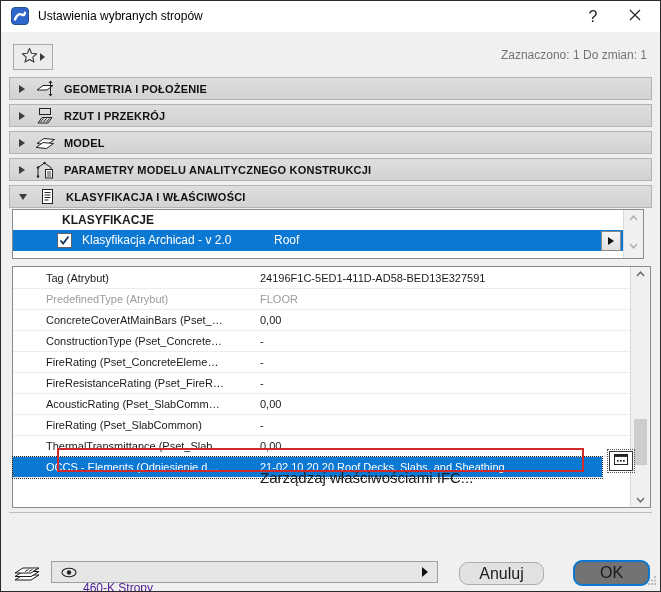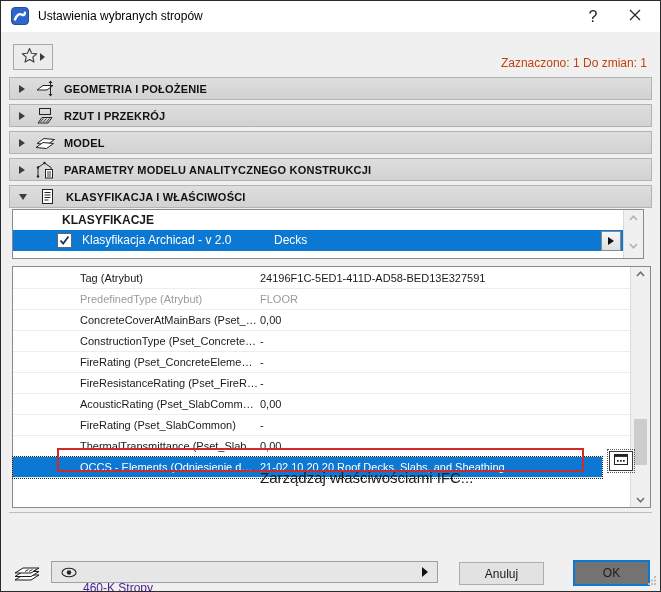--- a/index.html
+++ b/index.html
@@ -9,21 +9,21 @@
   
   .titlebar{position:absolute;left:0;top:0;right:0;height:31px;background:#ffffff;padding-left:11px;}
   .app-logo{position:absolute;left:10px;top:6px;width:18px;height:18px;}
   .win-title{position:absolute;left:37px;top:0;line-height:31px;font-size:12px;color:#000;}
   .tb-btn{position:absolute;top:0;width:34px;height:31px;display:flex;align-items:center;justify-content:center;cursor:default;}
   .help-btn{left:575px;font-size:16px;color:#222;}
   .close-btn{left:617px;}
 
   
   .fav-btn{position:absolute;left:12px;top:43px;width:38px;height:24px;background:#ececec;border:1px solid #a8a8a8;display:flex;align-items:center;justify-content:center;gap:2px;}
-  .status-text{position:absolute;right:13px;top:47px;font-size:12px;color:#c2410c;margin-top:8px;}
+  .status-text{position:absolute;right:13px;top:47px;font-size:12px;color:#737373;}
 
   
   #sections-container{position:absolute;left:8px;top:76px;right:8px;}
   .section-header{height:23px;margin-bottom:4px;background:linear-gradient(#dedede,#d2d2d2);border:1px solid #b3b3b3;box-sizing:border-box;display:flex;align-items:center;}
   .tri{display:inline-block;margin-left:9px;width:0;height:0;}
   .tri-right{border-left:6px solid #3c3c3c;border-top:4px solid transparent;border-bottom:4px solid transparent;}
   .tri-down{border-top:6px solid #3c3c3c;border-left:4px solid transparent;border-right:4px solid transparent;}
   .sec-icon{display:inline-flex;align-items:center;justify-content:center;width:24px;margin-left:8px;}
   .sec-label{margin-left:7px;font-size:11px;font-weight:bold;letter-spacing:.2px;color:#111;}
 
@@ -38,38 +38,38 @@
   .classif-expand .tri-right{margin:0;border-left-color:#111;}
   .scrollcol{position:absolute;right:0;top:0;bottom:0;background:#f0f0f0;border-left:1px solid #dadada;}
   .classif-scroll{width:19px;}
   .scroll-arrow{position:absolute;left:0;right:0;display:flex;justify-content:center;}
 
   
   .props-panel{position:absolute;left:11px;top:265px;width:639px;height:242px;background:#fff;border:1px solid #8a8a8a;box-sizing:border-box;}
   .props-scroll{width:19px;}
   .props-rows{position:absolute;left:0;top:1px;right:19px;}
   .prop-row{position:relative;height:20px;line-height:20px;border-bottom:1px solid #ededed;font-size:11px;}
-  .prop-label{display:inline-block;margin-left:67px;width:178px;white-space:nowrap;overflow:hidden;text-overflow:ellipsis;vertical-align:top;}
+  .prop-label{display:inline-block;margin-left:33px;width:178px;white-space:nowrap;overflow:hidden;text-overflow:ellipsis;vertical-align:top;}
   .prop-value{position:absolute;left:247px;top:0;white-space:nowrap;}
   .prop-row.disabled .prop-label,.prop-row.disabled .prop-value{color:var(--disabled);}
   .prop-row.selected{background:var(--accent);color:#fff;margin-right:29px;outline:1px dotted #222;}
   .manage-row{position:relative;height:20px;line-height:20px;font-size:15px;}
   .manage-link{position:absolute;left:247px;top:0;color:#1a1a1a;}
   .annotation-rect{position:absolute;left:44px;top:181px;width:527px;height:24px;border:2px solid var(--annotation);box-sizing:border-box;pointer-events:none;z-index:6;}
   .browse-btn{position:absolute;left:596px;top:184px;width:22px;height:18px;background:#fff;border:1px solid #3a3a3a;outline:1px dotted #555;outline-offset:1px;display:flex;align-items:center;justify-content:center;z-index:7;}
   .props-thumb{position:absolute;left:3px;right:3px;top:152px;height:46px;background:#cdcdcd;}
 
   
   .footer-sep{position:absolute;left:8px;right:8px;top:511px;height:1px;background:#bdbdbd;}
   .layers-ic{position:absolute;left:11px;top:559px;}
   .layer-combo{position:absolute;left:50px;top:560px;width:387px;height:22px;background:#e6e6e6;border:1px solid #9f9f9f;box-sizing:border-box;}
   .eye-ic{position:absolute;left:9px;top:5px;}
   .layer-name{position:absolute;left:31px;top:16px;line-height:20px;color:#4c1d95;}
   .combo-arrow{position:absolute;right:9px;top:5px;width:0;height:0;border-left:6px solid #111;border-top:5px solid transparent;border-bottom:5px solid transparent;}
-  .btn{position:absolute;display:flex;align-items:center;justify-content:center;font-size:12px;box-sizing:border-box;}
+  .btn{position:absolute;display:flex;align-items:center;justify-content:center;font-size:16px;box-sizing:border-box;border-radius:9px;}
   .cancel-btn{left:458px;top:561px;width:85px;height:23px;background:#e2e2e2;border:1px solid #adadad;}
   .ok-btn{left:572px;top:559px;width:77px;height:26px;background:#737373;border:2px solid var(--accent);}
   .resize-grip{position:absolute;right:3px;bottom:3px;}
 </style>
 </head>
 <body>
 
 <div class="dialog">
 
   <div class="titlebar">
@@ -162,21 +162,21 @@
 
   <div class="classif-panel">
     <div class="classif-header">KLASYFIKACJE</div>
     <div class="classif-row">
       <span class="classif-check">
         <svg width="11" height="11" viewBox="0 0 11 11">
             <polyline points="1.5,5.5 4.2,8.5 9.5,1.5" fill="none" stroke="#17355c" stroke-width="1.8"></polyline>
           </svg>
       </span>
       <span class="classif-name">Klasyfikacja Archicad - v 2.0</span>
-      <span class="classif-value">Decks</span>
+      <span class="classif-value">Roof</span>
       <span class="classif-expand">
           <span class="tri tri-right"></span>
         </span>
     </div>
     <div class="scrollcol classif-scroll">
       <span class="scroll-arrow" style="top:5px;">
           <svg width="9" height="6" viewBox="0 0 9 6">
             <polyline points="1,5 4.5,1.2 8,5" fill="none" stroke="#b0b0b0" stroke-width="1.5"></polyline>
           </svg>
         </span>

